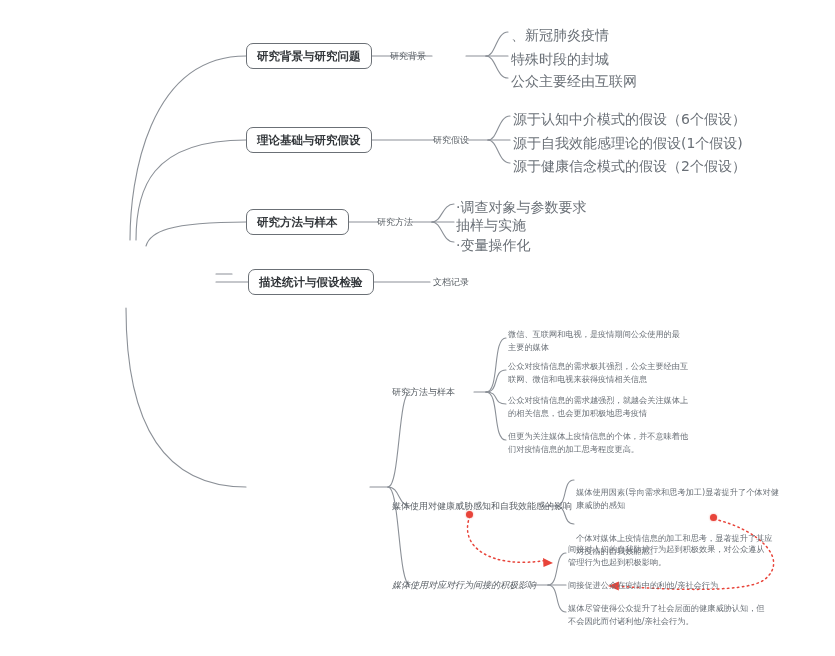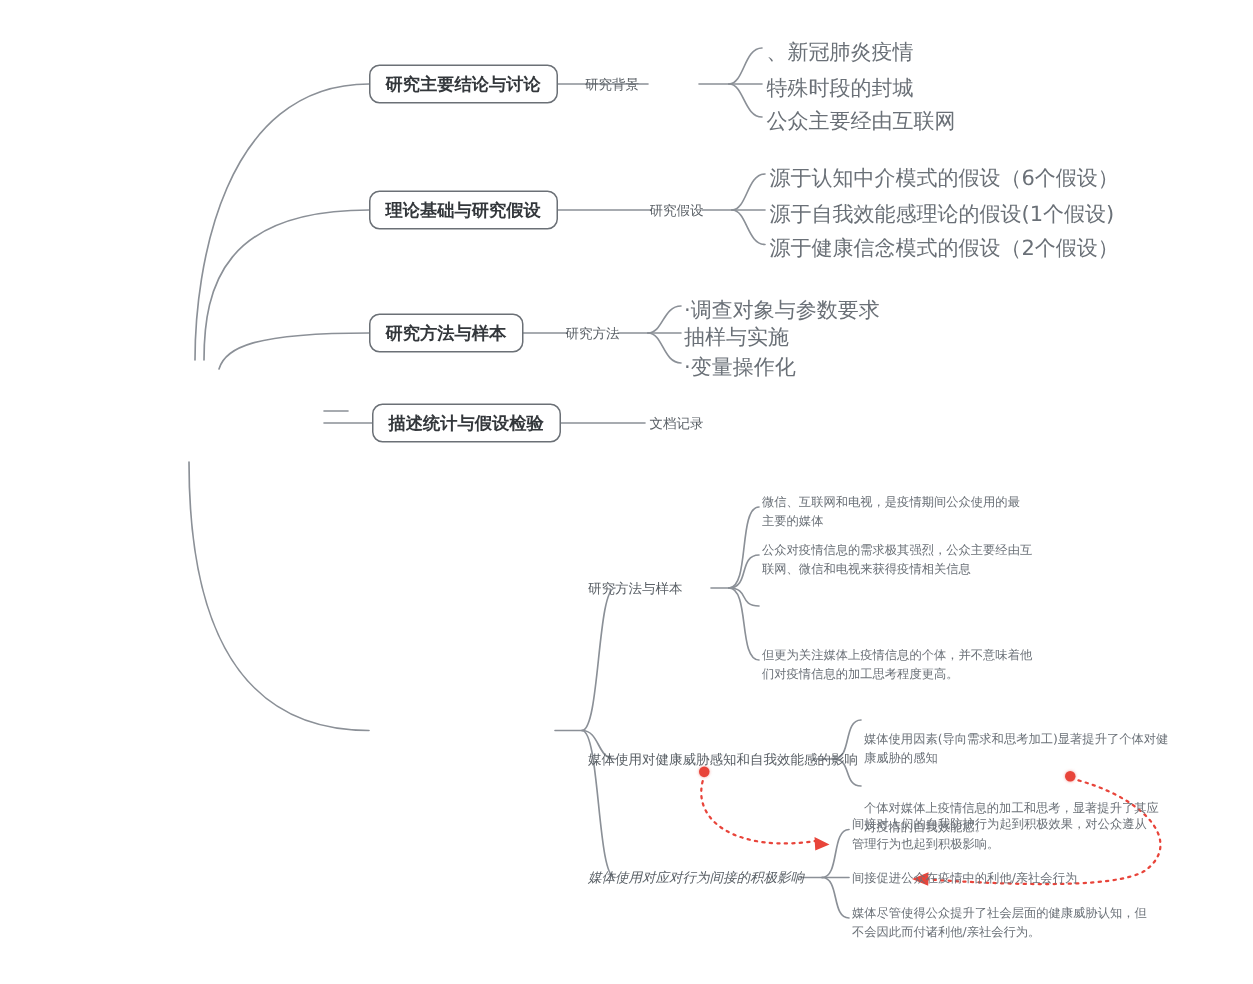--- a/index.html
+++ b/index.html
@@ -116,21 +116,21 @@
     <g fill="#e8443a">
       <path d="M553,563 l-10,-5 l0.5,9 z"></path>
       <path d="M608,586 l11,-4.5 l-0.2,9 z"></path>
     </g>
   </svg>
 
   <div class="dot" style="left:466px;top:511px;"></div>
   <div class="dot" style="left:710px;top:514px;"></div>
 
 
-  <div class="node l1" style="left:246px;top:43px;">研究主要结论与讨论</div>
+  <div class="node l1" style="left:246px;top:43px;">研究背景与研究问题</div>
   <div class="node l2" style="left:390px;top:49px;">研究背景</div>
   <div class="node leaf" style="left:511px;top:25px;">、新冠肺炎疫情</div>
   <div class="node leaf" style="left:511px;top:49px;">特殊时段的封城</div>
   <div class="node leaf" style="left:511px;top:71px;">公众主要经由互联网</div>
 
   <div class="node l1" style="left:246px;top:127px;">理论基础与研究假设</div>
   <div class="node l2" style="left:433px;top:133px;">研究假设</div>
   <div class="node leaf" style="left:513px;top:109px;">源于认知中介模式的假设（6个假设）</div>
   <div class="node leaf" style="left:513px;top:133px;">源于自我效能感理论的假设(1个假设)</div>
   <div class="node leaf" style="left:513px;top:156px;">源于健康信念模式的假设（2个假设）</div>
@@ -141,20 +141,21 @@
   <div class="node leaf" style="left:456px;top:215px;">抽样与实施</div>
   <div class="node leaf" style="left:456px;top:235px;">·变量操作化</div>
 
   <div class="node l1" style="left:248px;top:269px;">描述统计与假设检验</div>
   <div class="node l2" style="left:433px;top:275px;">文档记录</div>
 
 
   <div class="node l2" style="left:392px;top:385px;">研究方法与样本</div>
   <div class="node para" style="left:508px;top:328px;width:180px;">微信、互联网和电视，是疫情期间公众使用的最主要的媒体</div>
   <div class="node para" style="left:508px;top:360px;width:188px;">公众对疫情信息的需求极其强烈，公众主要经由互联网、微信和电视来获得疫情相关信息</div>
+  <div class="node para" style="left:508px;top:394px;width:185px;">公众对疫情信息的需求越强烈，就越会关注媒体上的相关信息，也会更加积极地思考疫情</div>
   <div class="node para" style="left:508px;top:430px;width:186px;">但更为关注媒体上疫情信息的个体，并不意味着他们对疫情信息的加工思考程度更高。</div>
 
   <div class="node l2" style="left:392px;top:499px;">媒体使用对健康威胁感知和自我效能感的影响</div>
   <div class="node para" style="left:576px;top:470px;width:205px;margin-top:16px;">媒体使用因素(导向需求和思考加工)显著提升了个体对健康威胁的感知</div>
   <div class="node para" style="left:576px;top:532px;width:200px;">个体对媒体上疫情信息的加工和思考，显著提升了其应对疫情的自我效能感。</div>
 
   <div class="node l2" style="left:392px;top:578px;font-style:italic;">媒体使用对应对行为间接的积极影响</div>
   <div class="node para" style="left:568px;top:543px;width:200px;">间接对人们的自我防护行为起到积极效果，对公众遵从管理行为也起到积极影响。</div>
   <div class="node para" style="left:568px;top:579px;width:210px;">间接促进公众在疫情中的利他/亲社会行为</div>
   <div class="node para" style="left:568px;top:602px;width:198px;">媒体尽管使得公众提升了社会层面的健康威胁认知，但不会因此而付诸利他/亲社会行为。</div>

